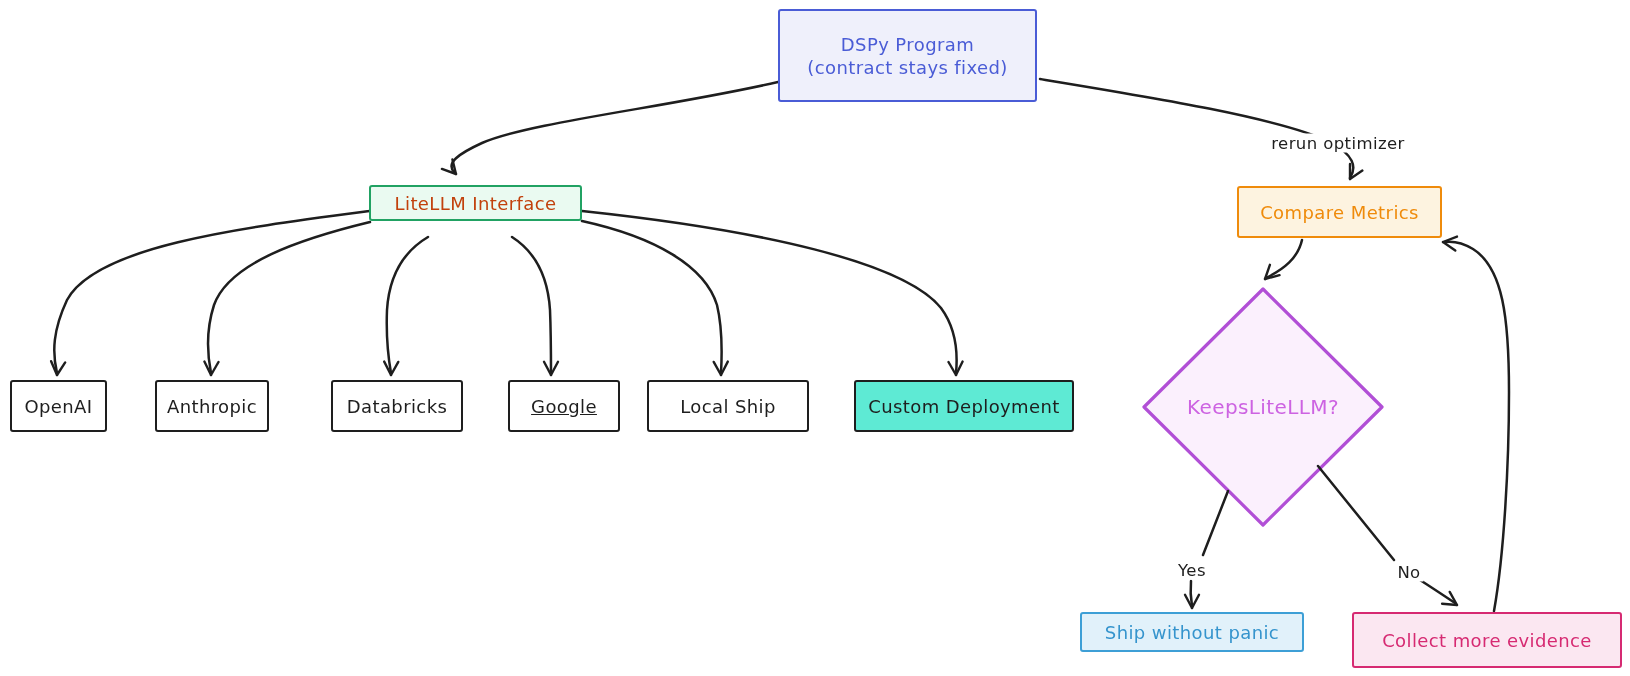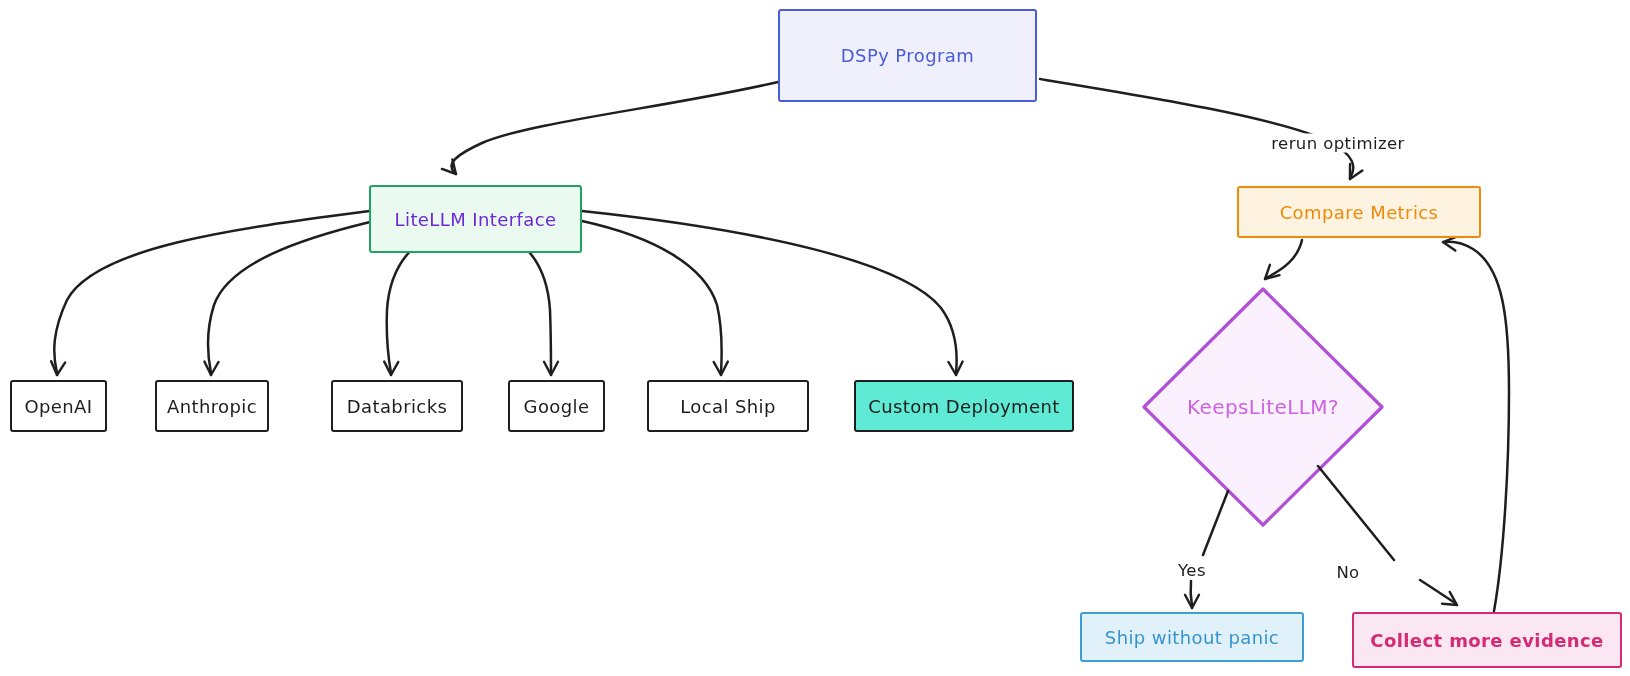--- a/index.html
+++ b/index.html
@@ -78,47 +78,48 @@
     <path d="M 1443 242 L 1455.3 250.6" fill="none" stroke="#1e1e1e" stroke-width="2.4" stroke-linecap="round"></path>
     <path d="M 1443 242 L 1457.0 236.6" fill="none" stroke="#1e1e1e" stroke-width="2.4" stroke-linecap="round"></path>
   </svg>
 <div id="node-layer">
     <div class="diamond-label" style="left: 1144px; top: 289px; width: 238px; height: 236px; color: rgb(205, 99, 226);">
       <div class="line">Keeps</div>
       <div class="line">LiteLLM?</div>
     </div>
     <div class="node" style="left: 778px; top: 9px; width: 259px; height: 93px; border-color: rgb(74, 92, 214); background: rgb(239, 240, 251); color: rgb(74, 92, 214);">
       <div class="line">DSPy Program</div>
+      <div class="line">(contract stays fixed)</div>
     </div>
-    <div class="node" style="left: 369px; top: 185px; width: 213px; height: 68px; border-color: rgb(33, 162, 99); background: rgb(234, 250, 241); color: #6d28d9;">
+    <div class="node" style="left: 369px; top: 185px; width: 213px; height: 36px; border-color: rgb(33, 162, 99); background: rgb(234, 250, 241); color: #c2410c;">
       <div class="line">LiteLLM Interface</div>
     </div>
     <div class="node" style="left: 10px; top: 380px; width: 97px; height: 52px; border-color: rgb(30, 30, 30); background: rgb(255, 255, 255); color: rgb(30, 30, 30);">
       <div class="line">OpenAI</div>
     </div>
     <div class="node" style="left: 155px; top: 380px; width: 114px; height: 52px; border-color: rgb(30, 30, 30); background: rgb(255, 255, 255); color: rgb(30, 30, 30);">
       <div class="line">Anthropic</div>
     </div>
     <div class="node" style="left: 331px; top: 380px; width: 132px; height: 52px; border-color: rgb(30, 30, 30); background: rgb(255, 255, 255); color: rgb(30, 30, 30);">
       <div class="line">Databricks</div>
     </div>
-    <div class="node" style="left: 508px; top: 380px; width: 97px; height: 52px; border-color: rgb(30, 30, 30); background: rgb(255, 255, 255); color: rgb(30, 30, 30);">
+    <div class="node" style="left: 508px; top: 380px; width: 112px; height: 52px; border-color: rgb(30, 30, 30); background: rgb(255, 255, 255); color: rgb(30, 30, 30); text-decoration: underline;">
       <div class="line">Google</div>
     </div>
     <div class="node" style="left: 647px; top: 380px; width: 162px; height: 52px; border-color: rgb(30, 30, 30); background: rgb(255, 255, 255); color: rgb(30, 30, 30);">
       <div class="line">Local Ship</div>
     </div>
     <div class="node" style="left: 854px; top: 380px; width: 220px; height: 52px; border-color: rgb(30, 30, 30); background: #5eead4; color: rgb(30, 30, 30);">
       <div class="line">Custom Deployment</div>
     </div>
-    <div class="node" style="left: 1237px; top: 186px; width: 244px; height: 52px; border-color: rgb(239, 139, 11); background: rgb(253, 243, 224); color: rgb(239, 139, 11);">
+    <div class="node" style="left: 1237px; top: 186px; width: 205px; height: 52px; border-color: rgb(239, 139, 11); background: rgb(253, 243, 224); color: rgb(239, 139, 11);">
       <div class="line">Compare Metrics</div>
     </div>
-    <div class="node" style="left: 1080px; top: 612px; width: 224px; height: 50px; border-color: rgb(61, 159, 214); background: rgb(225, 241, 250); color: rgb(53, 148, 205);">
+    <div class="node" style="left: 1080px; top: 612px; width: 224px; height: 40px; border-color: rgb(61, 159, 214); background: rgb(225, 241, 250); color: rgb(53, 148, 205);">
       <div class="line">Ship without panic</div>
     </div>
-    <div class="node" style="left: 1352px; top: 612px; width: 270px; height: 56px; border-color: rgb(214, 42, 114); background: rgb(251, 231, 241); color: rgb(214, 42, 114); font-weight: bold;">
+    <div class="node" style="left: 1352px; top: 612px; width: 270px; height: 56px; border-color: rgb(214, 42, 114); background: rgb(251, 231, 241); color: rgb(214, 42, 114);">
       <div class="line">Collect more evidence</div>
     </div>
     <div class="edge-label" style="left: 1338px; top: 143px;">rerun optimizer</div>
     <div class="edge-label" style="left: 1192px; top: 570px;">Yes</div>
-    <div class="edge-label" style="left: 1348px; top: 572px;">No</div>
+    <div class="edge-label" style="left: 1409px; top: 572px;">No</div>
   </div>
 
 </body></html>

